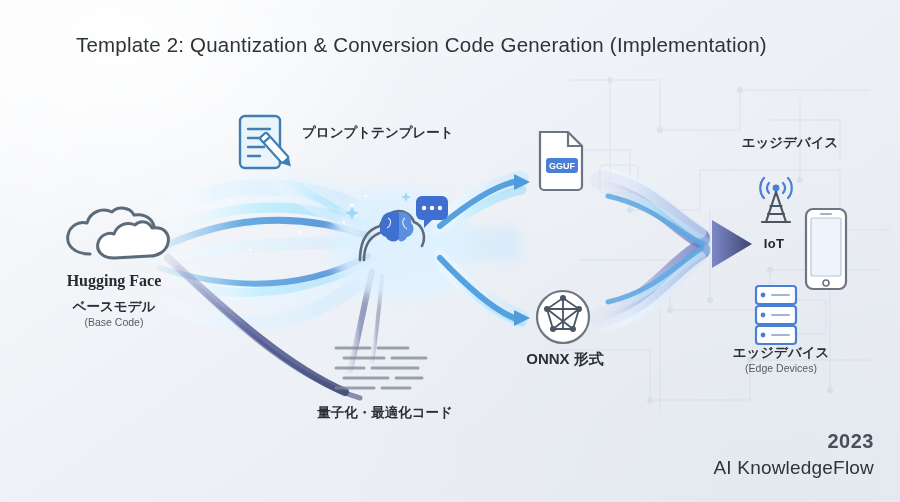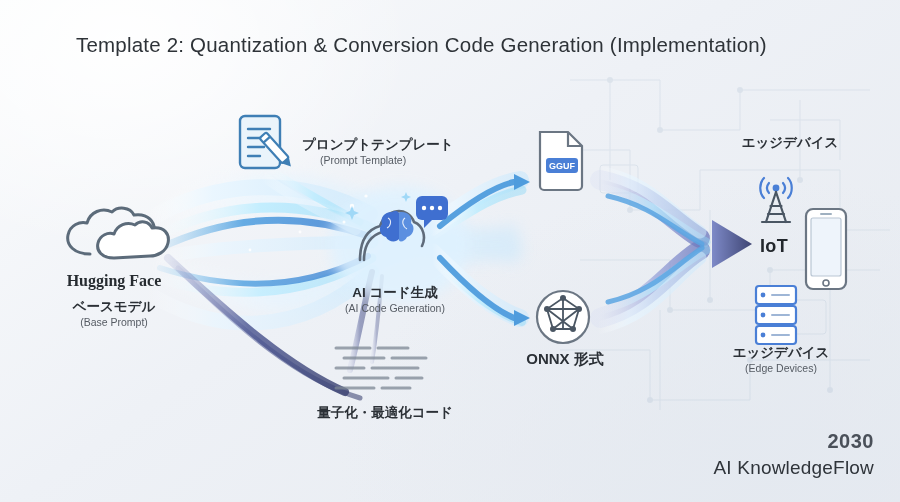--- a/index.html
+++ b/index.html
@@ -39,21 +39,21 @@
   .lbl .jp{display:block;font-weight:700;font-size:13.5px;line-height:17px;color:#2b3036;}
   .lbl .en{display:block;font-size:10.5px;line-height:14px;color:#555b63;}
   .node{position:absolute;}
   svg{display:block;overflow:visible;}
   .hf-label{
     position:absolute;left:34px;top:272px;width:160px;text-align:center;
     font-weight:700;font-size:16px;color:#262b30;font-family:Liberation Serif, serif;
   }
   .iot-label{
     position:absolute;left:744px;top:236px;width:60px;text-align:center;
-    font-weight:700;font-size:18px;color:#22272c;letter-spacing:.3px;
+    font-weight:700;font-size:13px;color:#22272c;letter-spacing:.3px;
   }
 </style>
 </head>
 <body>
 
 <div id="stage">
 
   <svg id="circuit" viewBox="0 0 360 380">
     <g stroke="#9fb4c9" stroke-width="1" fill="none">
       <path d="M30 20 H120 V70 H200 V30 H330"></path>
@@ -195,42 +195,41 @@
     <svg width="120" height="70" viewBox="0 0 120 70">
       <g fill="none" stroke="#5c6b7a" stroke-width="3" stroke-linejoin="round" stroke-linecap="round">
         <path d="M34 54 C18 54 10 45 12 35 C14 25 24 21 31 23 C34 12 46 7 56 12 C62 6 74 7 78 15 C92 13 100 22 98 33 C105 36 108 44 103 50 C100 54 94 55 90 55"></path>
         <path d="M58 58 C46 58 40 51 42 43 C44 35 52 32 58 34 C61 25 71 21 79 25 C84 20 93 21 96 28 C108 26 114 34 112 43 C110 52 101 56 94 56 Z" fill="#ffffff"></path>
       </g>
     </svg>
   </div>
   <div class="hf-label">Hugging Face</div>
   <div class="lbl" style="left:34px;top:298px;width:160px;">
     <span class="jp">ベースモデル</span>
-    <span class="en">(Base Prompt)</span>
+    <span class="en">(Base Code)</span>
   </div>
 
   <div class="node" style="left:234px;top:112px;">
     <svg width="72" height="66" viewBox="0 0 72 66">
       <rect x="6" y="4" width="40" height="52" rx="5" fill="#eaf4fb" stroke="#3f7fb5" stroke-width="2.4"></rect>
       <g stroke="#3f7fb5" stroke-width="2.4" stroke-linecap="round">
         <path d="M14 17 H36"></path>
           <path d="M14 26 H36"></path>
           <path d="M14 35 H30"></path>
           <path d="M14 44 H26"></path>
       </g>
       <g transform="rotate(-42 46 40)">
         <rect x="40" y="16" width="9" height="34" rx="2" fill="#ffffff" stroke="#3f7fb5" stroke-width="2.2"></rect>
         <path d="M40 50 L44.5 58 L49 50 Z" fill="#3f7fb5"></path>
         <path d="M40 22 H49" stroke="#3f7fb5" stroke-width="2.2"></path>
       </g>
     </svg>
   </div>
-  <div class="lbl" style="left:302px;top:136px;width:160px;text-align:left;">
+  <div class="lbl" style="left:302px;top:124px;width:160px;text-align:left;">
     <span class="jp" style="text-align:left">プロンプトテンプレート</span>
-    <span class="en" style="text-align:left;padding-left:18px">(Prompt Template)</span>
   </div>
 
   <div class="node" style="left:330px;top:342px;">
     <svg width="110" height="56" viewBox="0 0 110 56">
       <g stroke="#7d8794" stroke-width="3" stroke-linecap="round" opacity=".75">
         <path d="M6 6 H40"></path>
           <path d="M48 6 H78"></path>
         <path d="M14 16 H54"></path>
           <path d="M62 16 H96"></path>
         <path d="M6 26 H34"></path>
@@ -270,24 +269,20 @@
             <circle cx="100" cy="18" r="2.2"></circle>
           </g>
       </g>
 
       <g fill="#9fd8f7">
         <path d="M12 16 l2 5 5 2 -5 2 -2 5 -2 -5 -5 -2 5 -2 z"></path>
         <path d="M66 2 l1.4 3.6 3.6 1.4 -3.6 1.4 -1.4 3.6 -1.4 -3.6 -3.6 -1.4 3.6 -1.4 z"></path>
       </g>
     </svg>
   </div>
-  <div class="lbl" style="left:325px;top:284px;width:140px;">
-    <span class="jp">AI コード生成</span>
-    <span class="en">(AI Code Generation)</span>
-  </div>
 
   <div class="node" style="left:530px;top:128px;">
     <svg width="62" height="66" viewBox="0 0 62 66">
       <path d="M10 4 H38 L52 18 V58 A4 4 0 0 1 48 62 H14 A4 4 0 0 1 10 58 Z" fill="#ffffff" stroke="#6b7683" stroke-width="2.2"></path>
       <path d="M38 4 V18 H52" fill="none" stroke="#6b7683" stroke-width="2.2"></path>
       <rect x="16" y="30" width="32" height="15" rx="3" fill="#4a7fd6"></rect>
       <text x="32" y="41" font-size="9" font-family="Liberation Sans, sans-serif" fill="#ffffff" text-anchor="middle" font-weight="bold">GGUF</text>
     </svg>
   </div>
 
@@ -359,16 +354,16 @@
           <path d="M24 33 H41"></path>
           <path d="M24 53 H41"></path>
       </g>
     </svg>
   </div>
   <div class="lbl" style="left:706px;top:344px;width:150px;">
     <span class="jp">エッジデバイス</span>
     <span class="en">(Edge Devices)</span>
   </div>
 
-  <div class="brand-year">2030</div>
+  <div class="brand-year">2023</div>
   <div class="brand-name">AI KnowledgeFlow</div>
 
 </div>
 
 </body></html>

